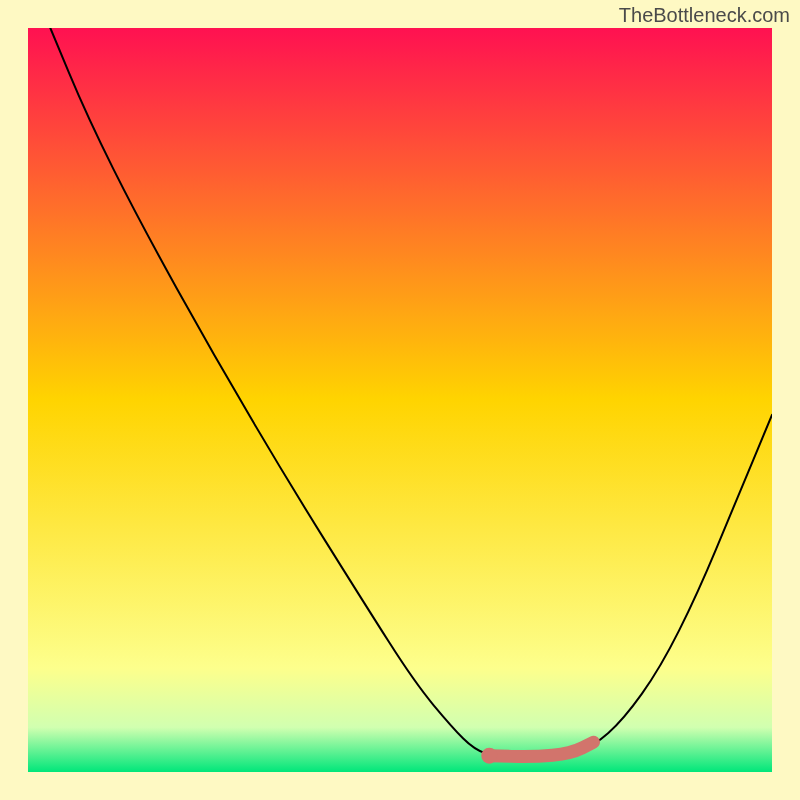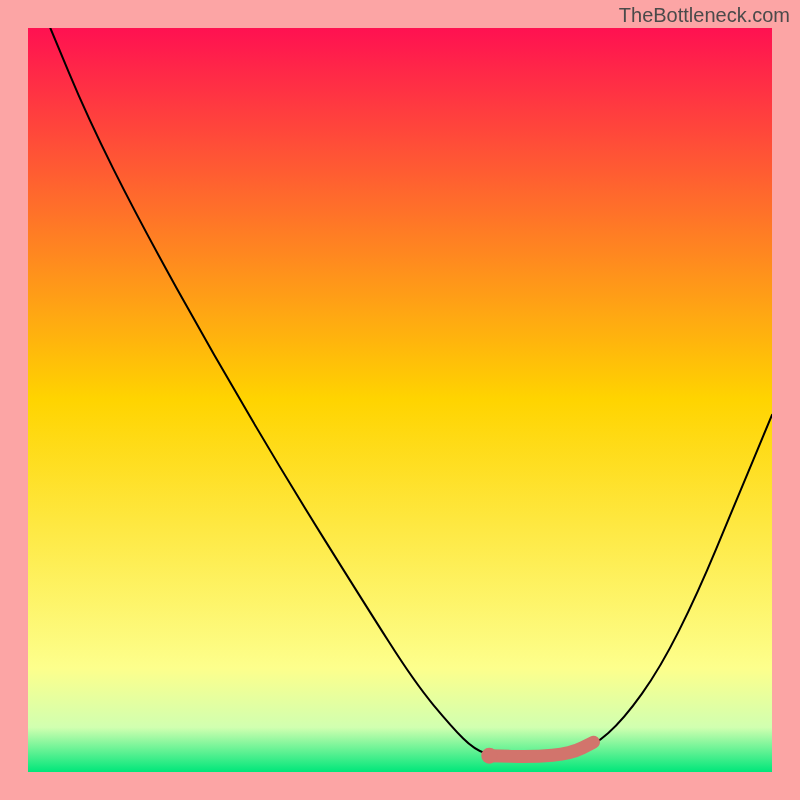--- a/index.html
+++ b/index.html
@@ -10,21 +10,21 @@
     height: 800px;
     position: relative;
     font-family: Arial, sans-serif;
   }
   .frame {
     position: absolute;
     top: 0;
     left: 0;
     width: 800px;
     height: 800px;
-    background: #fca5a5;
+    background: #fef9c3;
   }
   .plot-area {
     position: absolute;
     top: 28px;
     left: 28px;
     width: 744px;
     height: 744px;
     overflow: hidden;
   }
   .watermark {

